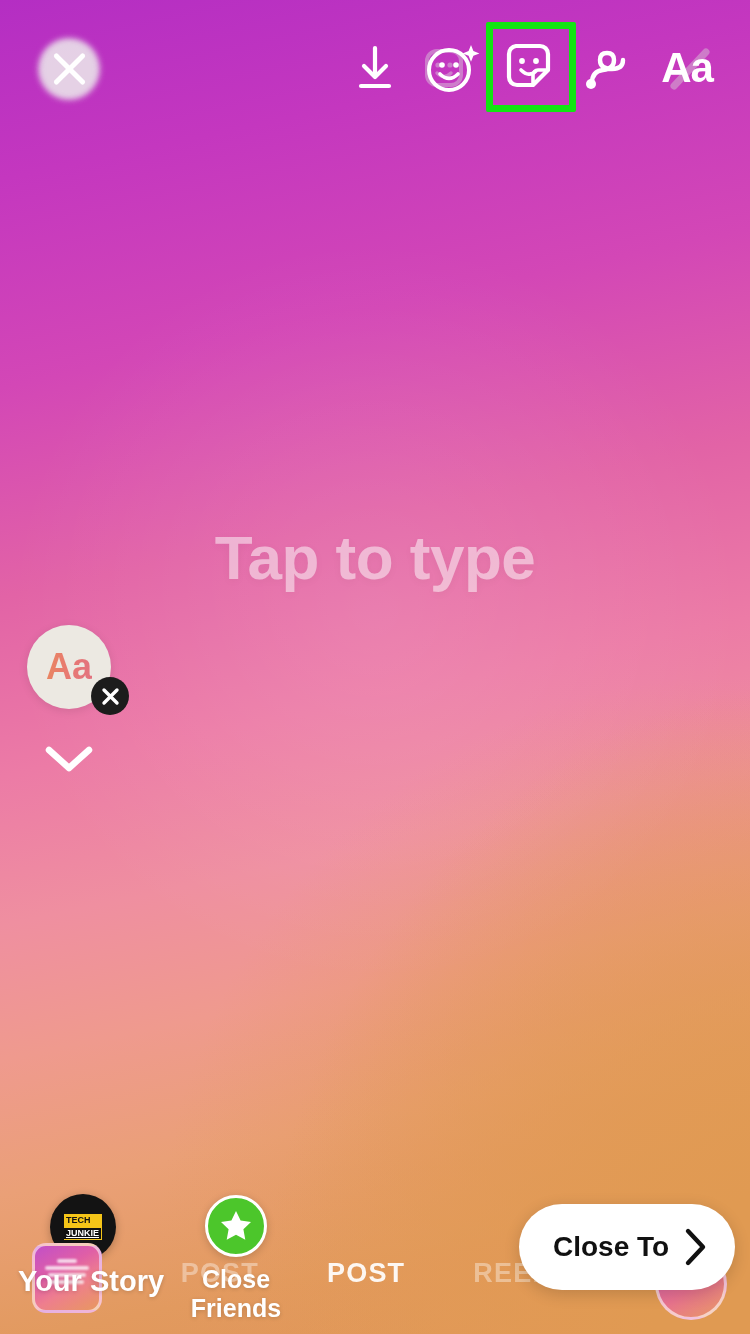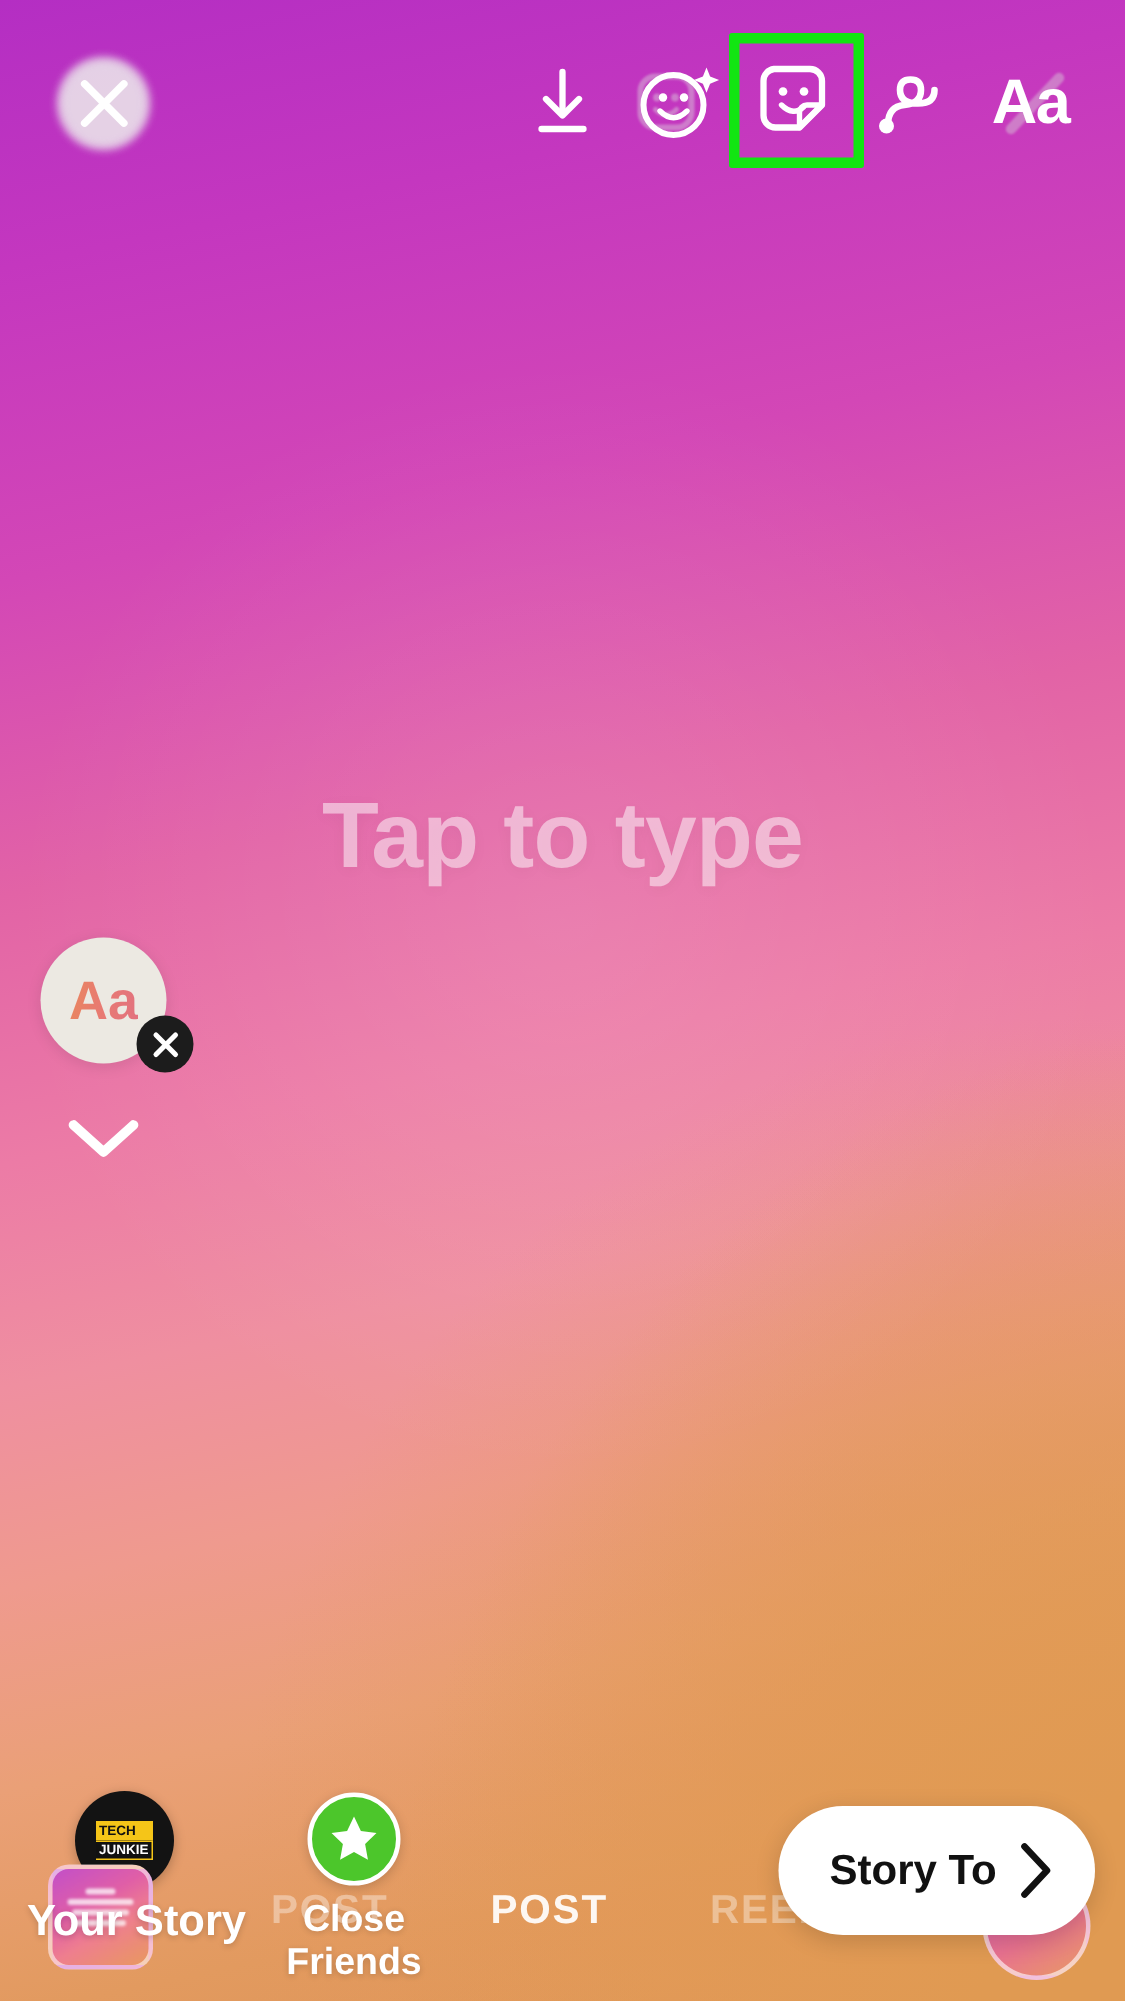--- a/index.html
+++ b/index.html
@@ -136,21 +136,21 @@
     position:absolute; left:50px; top:1194px;
     width:66px; height:66px; border-radius:50%;
     background:#131313; overflow:hidden;
     display:flex; align-items:center; justify-content:center;
     box-shadow:0 2px 8px rgba(0,0,0,.25);
   }
   .tj-badge {
     display:flex; font-size:9px; font-weight:700; line-height:1;flex-direction:column;
   }
   .tj-badge .tj1 { background:#f5c518; color:#111; padding:2px 2px; }
-  .tj-badge .tj2 { background:#111; color:#fff; padding:1px 2px; border:1px solid #f5c518; border-left:none;}
+  .tj-badge .tj2 { background:#111; color:#fff; padding:1px 2px; border:1px solid #f5c518; border-left:none;text-decoration:underline;}
 
   .story-thumb {
     position:absolute; left:32px; top:1243px;
     width:70px; height:70px; border-radius:14px;
     border:3px solid rgba(255,255,255,.55);
     background:linear-gradient(150deg,#c24fc8 0%,#e05fa6 38%,#ee7e8e 62%,#e8985f 100%);
     overflow:hidden;
   }
   .story-thumb .lines {
     filter:blur(1.2px); padding:10px 6px 0; text-align:center;
@@ -329,17 +329,17 @@
 
 <div class="hidden-avatar"></div>
 
 <div class="tabs">
   <span class="tab">POST</span>
   <span class="tab active">POST</span>
   <span class="tab">REELS</span>
 </div>
 
 <div class="send-to">
-  <span class="send-to-label">Story To</span>
+  <span class="send-to-label">Close To</span>
   <svg width="26" height="42" viewBox="0 0 26 42" fill="none">
     <path d="M5 5 L20 21 L5 37" stroke="#111" stroke-width="4.4" stroke-linecap="round" stroke-linejoin="round"></path>
   </svg>
 </div>
 
 </body></html>

